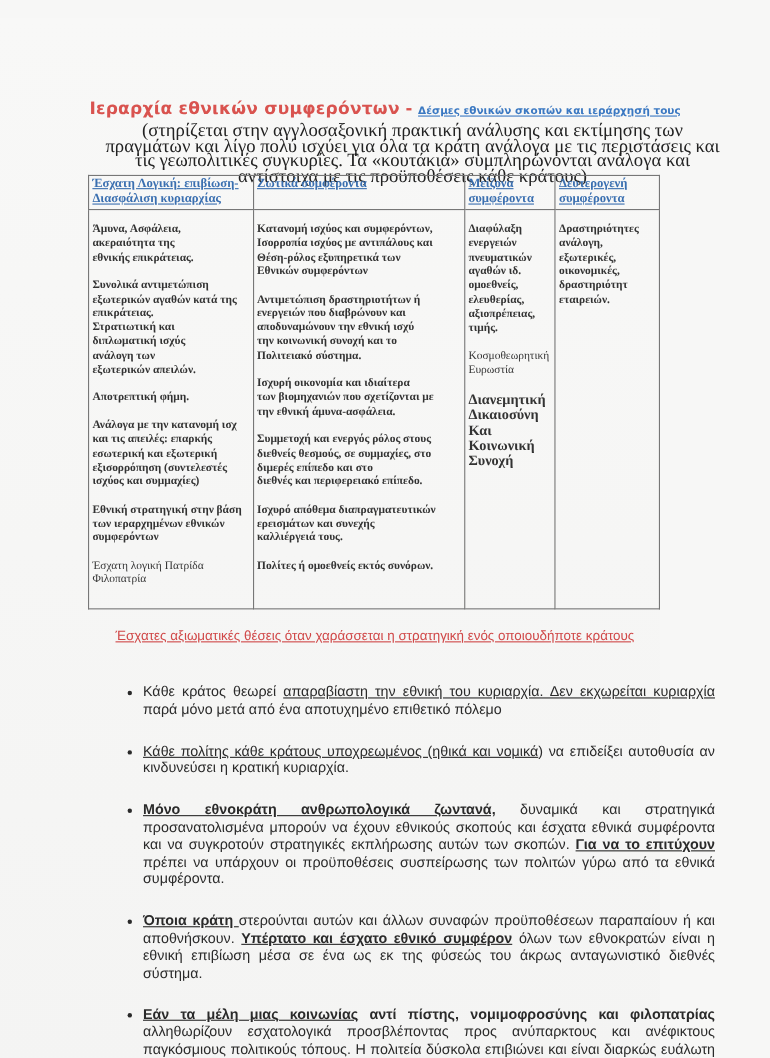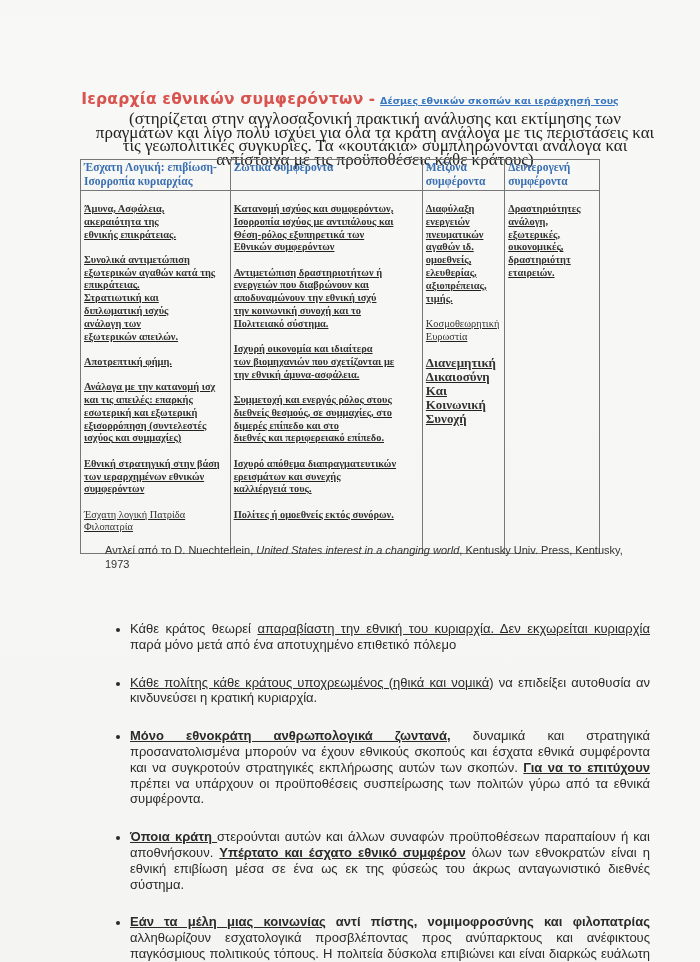--- a/index.html
+++ b/index.html
@@ -34,22 +34,22 @@
     font-family: "Liberation Serif", serif;
   }
   table.hier td, table.hier th {
     border: 1px solid #777; vertical-align: top; padding: 0 3px;
     overflow: hidden;
   }
   table.hier th {
     color: #3a6fb0; font-weight: bold; font-size: 11.5px; line-height: 14px;
     text-align: left; height: 30px; white-space: nowrap;
   }
-  table.hier th span { text-decoration-color: #3a6fb0; }
-  table.hier td { height: 350px; padding-top: 12px; text-decoration: underline; }
+  table.hier th span { text-decoration: underline; text-decoration-color: #3a6fb0; }
+  table.hier td { height: 350px; padding-top: 12px; }
   .cell-block { font-size: 10.4px; line-height: 12.8px; font-weight: bold; color: #333; white-space: nowrap; margin-bottom: 12.5px; }
   .cell-block.normal { font-weight: normal; }
   .cell-block.big { font-size: 13px; line-height: 14px; }
   .citation {
     position: absolute; top: 527px; left: 105px; width: 530px;
     font-family: "Liberation Sans", sans-serif; font-size: 11px; line-height: 14px; color: #333;
   }
   .citation i { font-style: italic; }
   .section-heading {
     position: absolute; top: 555px; left: 105px; width: 523px;
@@ -79,21 +79,21 @@
 
   <table class="hier">
     <colgroup>
       <col style="width:152px">
       <col style="width:200px">
       <col style="width:83px">
       <col style="width:100px">
     </colgroup>
     <thead>
       <tr>
-        <th><span>Έσχατη Λογική: επιβίωση-</span><br><span>Ισορροπία κυριαρχίας</span></th>
+        <th><span>Έσχατη Λογική: επιβίωση-</span><br><span>Διασφάλιση κυριαρχίας</span></th>
         <th><span>Ζωτικά συμφέροντα</span></th>
         <th><span>Μείζονα</span><br><span>συμφέροντα</span></th>
         <th><span>Δευτερογενή</span><br><span>συμφέροντα</span></th>
       </tr>
     </thead>
     <tbody>
       <tr>
         <td id="col1">
             <div class="cell-block normal-bold"><span>Άμυνα, Ασφάλεια,</span><br><span>ακεραιότητα της</span><br><span>εθνικής επικράτειας.</span><br></div>
             <div class="cell-block"><span>Συνολικά αντιμετώπιση</span><br><span>εξωτερικών αγαθών κατά της</span><br><span>επικράτειας.</span><br><span>Στρατιωτική και</span><br><span>διπλωματική ισχύς</span><br><span>ανάλογη των</span><br><span>εξωτερικών απειλών.</span><br></div>
@@ -115,24 +115,22 @@
             <div class="cell-block normal"><span>Κοσμοθεωρητική</span><br><span>Ευρωστία</span><br></div>
             <div class="cell-block big"><span>Διανεμητική</span><br><span>Δικαιοσύνη</span><br><span>Και</span><br><span>Κοινωνική</span><br><span>Συνοχή</span><br></div>
           </td>
         <td id="col4">
             <div class="cell-block"><span>Δραστηριότητες</span><br><span>ανάλογη,</span><br><span>εξωτερικές,</span><br><span>οικονομικές,</span><br><span>δραστηριότητ</span><br><span>εταιρειών.</span><br></div>
           </td>
       </tr>
     </tbody>
   </table>
 
-  <div class="citation">
-    <span>Αντλεί από το D. Nuechterlein, </span><i>United States interest in a changing world</i><span>, Kentusky Univ. Press, Kentusky, 1973</span>
-  </div>
 
+  <div class="section-heading">Έσχατες αξιωματικές θέσεις όταν χαράσσεται η στρατηγική ενός οποιουδήποτε κράτους</div>
 
   <ul class="points" id="points">
       <li><span>Κάθε κράτος θεωρεί </span><span class="u">απαραβίαστη την εθνική του κυριαρχία. Δεν εκχωρείται κυριαρχία </span><span>παρά μόνο μετά από ένα αποτυχημένο επιθετικό πόλεμο</span></li>
       <li><span class="u">Κάθε πολίτης κάθε κράτους υποχρεωμένος (ηθικά και νομικά</span><span>) να επιδείξει αυτοθυσία αν κινδυνεύσει η κρατική κυριαρχία.</span></li>
       <li><span class="b u">Μόνο εθνοκράτη ανθρωπολογικά ζωντανά,</span><span> δυναμικά και στρατηγικά προσανατολισμένα μπορούν να έχουν εθνικούς σκοπούς και έσχατα εθνικά συμφέροντα και να συγκροτούν στρατηγικές εκπλήρωσης αυτών των σκοπών. </span><span class="b u">Για να το επιτύχουν</span><span> πρέπει να υπάρχουν οι προϋποθέσεις συσπείρωσης των πολιτών γύρω από τα εθνικά συμφέροντα.</span></li>
       <li><span class="b u">Όποια κράτη </span><span>στερούνται αυτών και άλλων συναφών προϋποθέσεων παραπαίουν ή και αποθνήσκουν. </span><span class="b u">Υπέρτατο και έσχατο εθνικό συμφέρον</span><span> όλων των εθνοκρατών είναι η εθνική επιβίωση μέσα σε ένα ως εκ της φύσεώς του άκρως ανταγωνιστικό διεθνές σύστημα.</span></li>
       <li><span class="b u">Εάν τα μέλη μιας κοινωνίας</span><span class="b"> αντί πίστης, νομιμοφροσύνης και φιλοπατρίας</span><span> αλληθωρίζουν εσχατολογικά προσβλέποντας προς ανύπαρκτους και ανέφικτους παγκόσμιους πολιτικούς τόπους. Η πολιτεία δύσκολα επιβιώνει και είναι διαρκώς ευάλωτη σε έξωθεν διαβρώσεις και επιβουλές.</span></li>
     </ul>
 
 </div>

